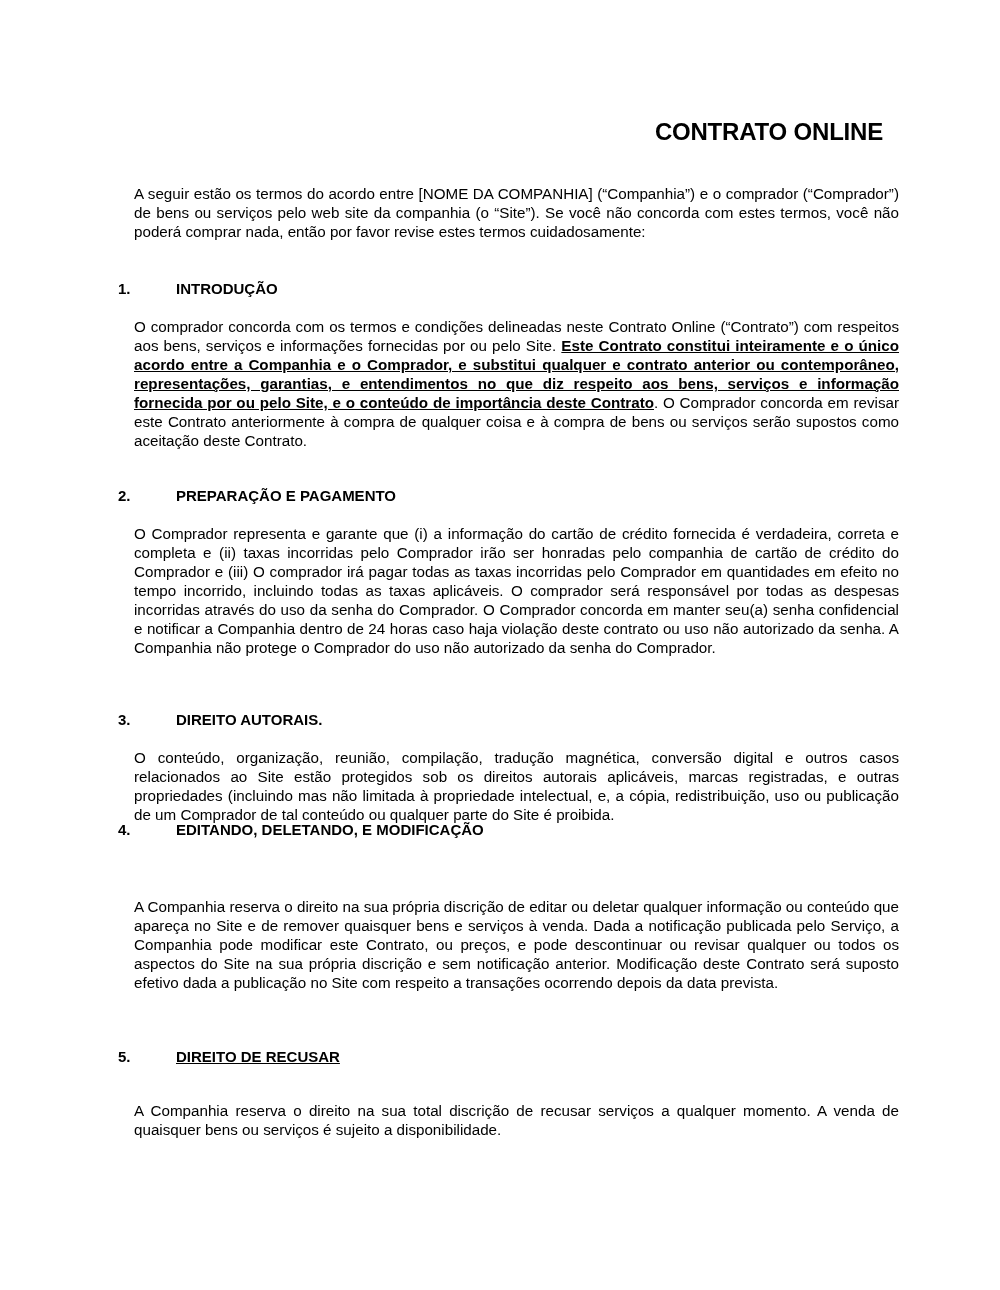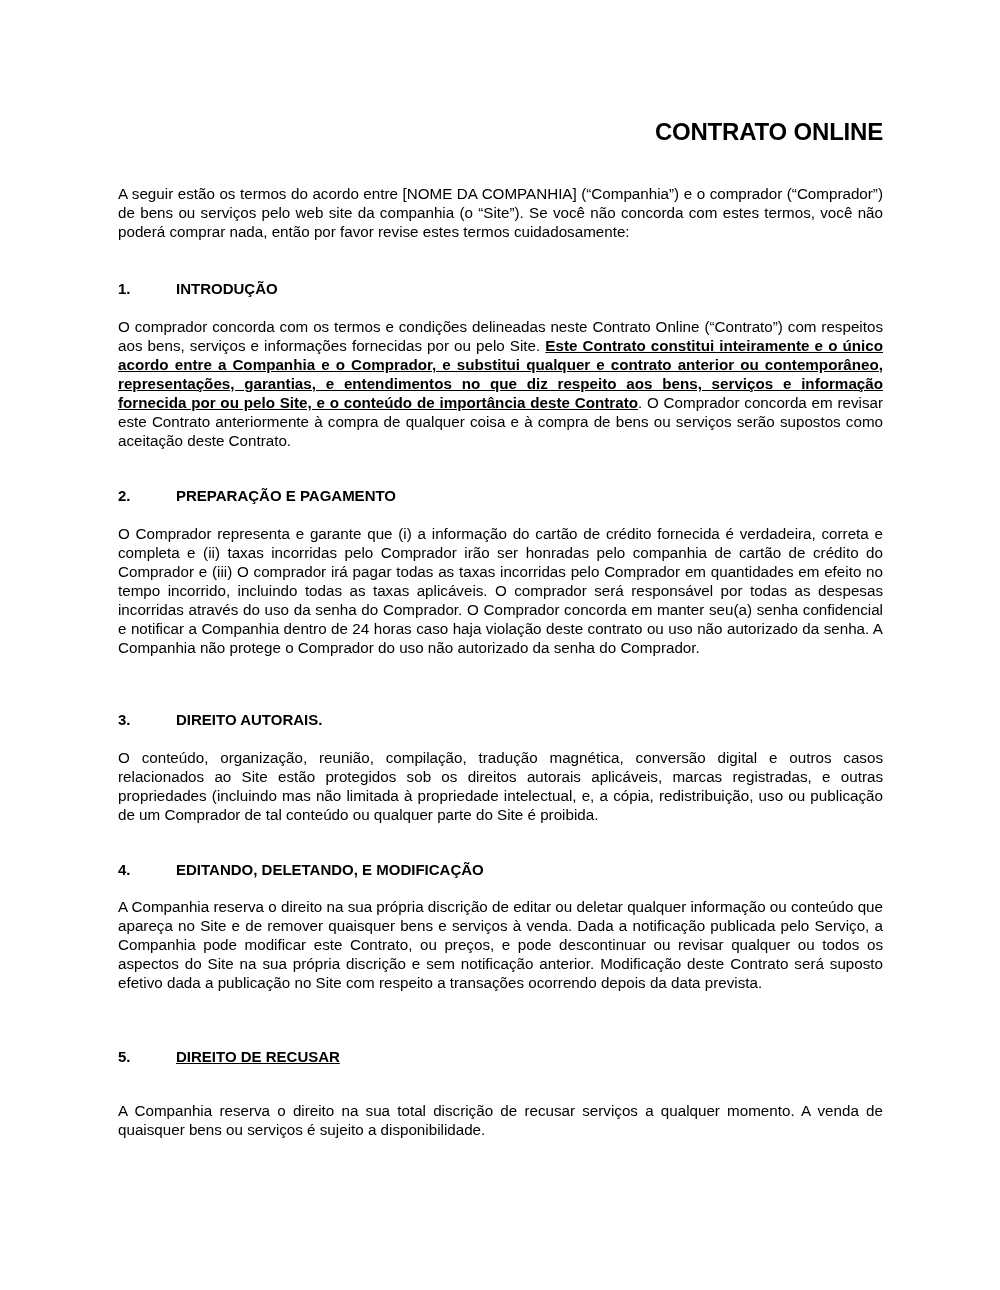--- a/index.html
+++ b/index.html
@@ -27,21 +27,21 @@
       left: 0;
       width: 765px;
       text-align: right;
       font-weight: bold;
       font-size: 24px;
       line-height: 32px;
       letter-spacing: -0.2px;
     }
     .para {
       position: absolute;
-      left: 0;
+      left: 16px;
       width: 765px;
       font-size: 15.2px;
       line-height: 19px;
       text-align: justify;
       text-align-last: left;
     }
     .heading {
       position: absolute;
       left: 0;
       width: 765px;
@@ -75,21 +75,21 @@
   <div class="heading" style="top:486px;">
     <span class="num">2.</span><span>PREPARAÇÃO E PAGAMENTO</span>
   </div>
   <div class="para" style="top:524px;">O Comprador representa e garante que (i) a informação do cartão de crédito fornecida é verdadeira, correta e completa e (ii) taxas incorridas pelo Comprador irão ser honradas pelo companhia de cartão de crédito do Comprador e (iii) O comprador irá pagar todas as taxas incorridas pelo Comprador em quantidades em efeito no tempo incorrido, incluindo todas as taxas aplicáveis. O comprador será responsável por todas as despesas incorridas através do uso da senha do Comprador. O Comprador concorda em manter seu(a) senha confidencial e notificar a Companhia dentro de 24 horas caso haja violação deste contrato ou uso não autorizado da senha. A Companhia não protege o Comprador do uso não autorizado da senha do Comprador.</div>
 
   <div class="heading" style="top:710px;">
     <span class="num">3.</span><span>DIREITO AUTORAIS.</span>
   </div>
   <div class="para" style="top:748px;">O conteúdo, organização, reunião, compilação, tradução magnética, conversão digital e outros casos relacionados ao Site estão protegidos sob os direitos autorais aplicáveis, marcas registradas, e outras propriedades (incluindo mas não limitada à propriedade intelectual, e, a cópia, redistribuição, uso ou publicação de um Comprador de tal conteúdo ou qualquer parte do Site é proibida.</div>
 
-  <div class="heading" style="top:860px;">
+  <div class="heading" style="top:820px;">
     <span class="num">4.</span><span>EDITANDO, DELETANDO, E MODIFICAÇÃO</span>
   </div>
   <div class="para" style="top:897px;">A Companhia reserva o direito na sua própria discrição de editar ou deletar qualquer informação ou conteúdo que apareça no Site e de remover quaisquer bens e serviços à venda. Dada a notificação publicada pelo Serviço, a Companhia pode modificar este Contrato, ou preços, e pode descontinuar ou revisar qualquer ou todos os aspectos do Site na sua própria discrição e sem notificação anterior. Modificação deste Contrato será suposto efetivo dada a publicação no Site com respeito a transações ocorrendo depois da data prevista.</div>
 
   <div class="heading" style="top:1047px;text-decoration:underline;">
     <span class="num">5.</span><span>DIREITO DE RECUSAR</span>
   </div>
   <div class="para" style="top:1085px;margin-top:16px;">A Companhia reserva o direito na sua total discrição de recusar serviços a qualquer momento. A venda de quaisquer bens ou serviços é sujeito a disponibilidade.</div>
 
 </div>

